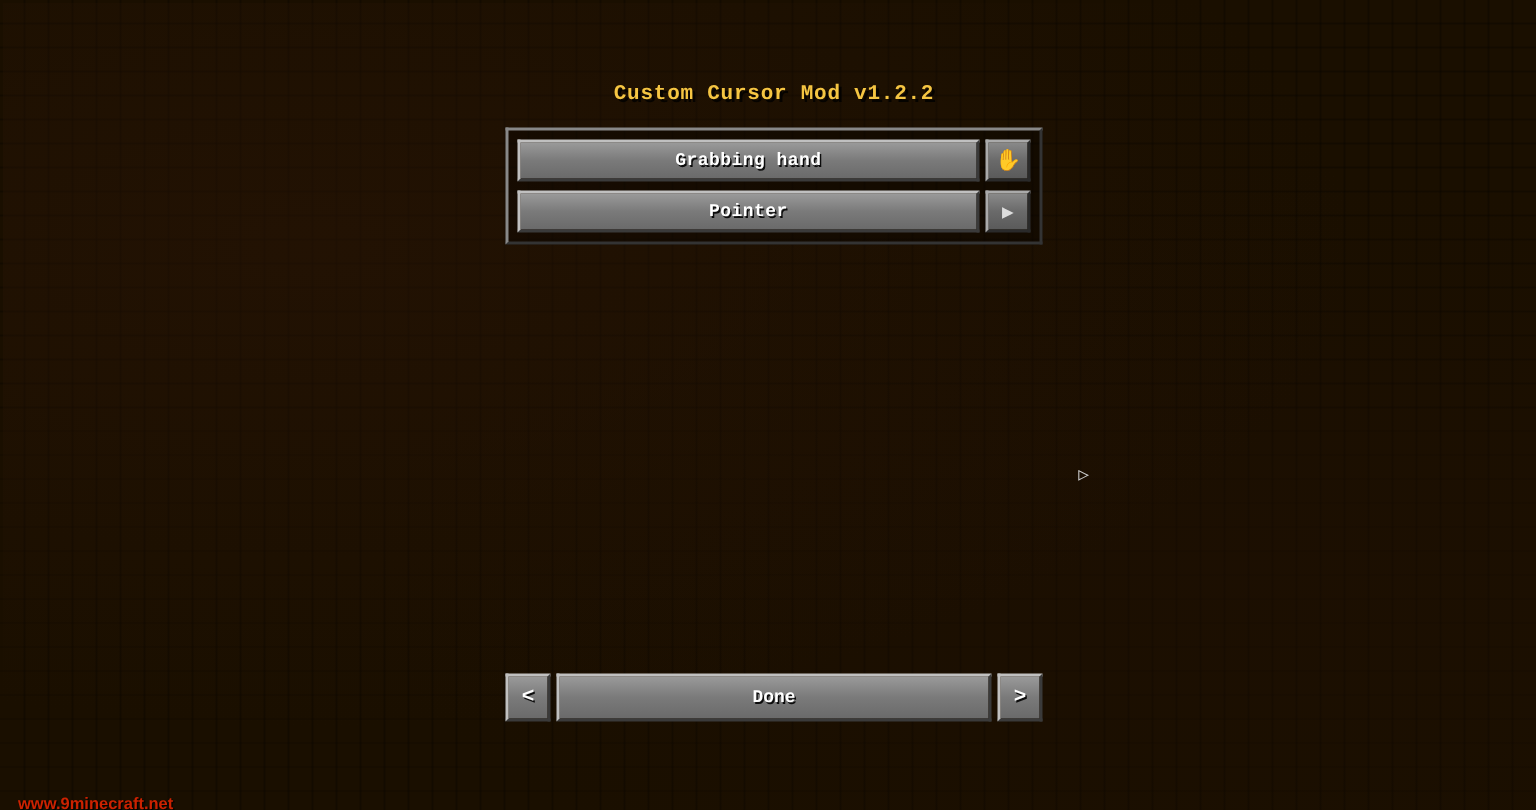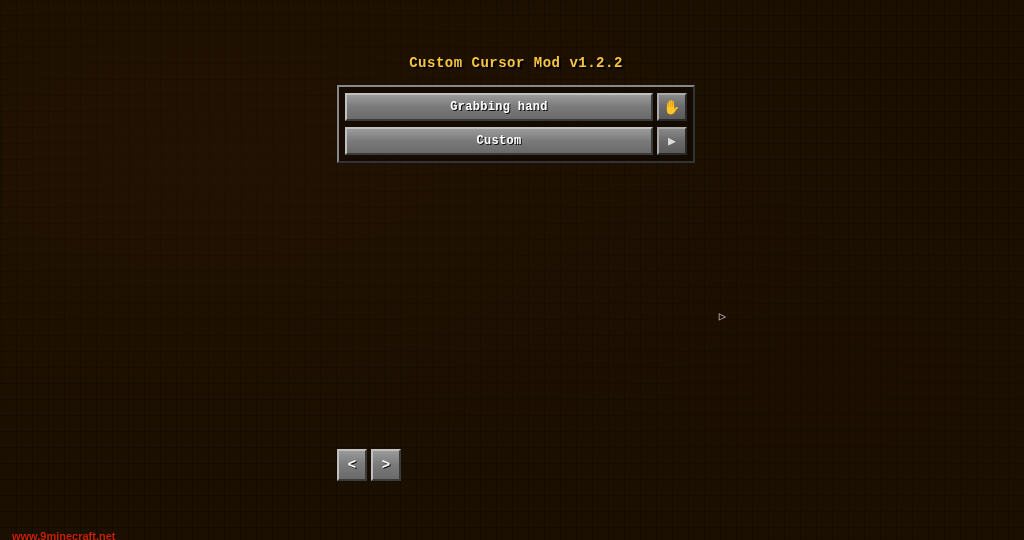--- a/index.html
+++ b/index.html
@@ -208,29 +208,30 @@
       <div class="cursor-list">
 
         <div class="cursor-row">
           <button class="cursor-button">Grabbing hand</button>
           <div class="cursor-icon-box">✋</div>
         </div>
 
 
 
         <div class="cursor-row">
-          <button class="cursor-button">Custom</button>
+          <button class="cursor-button">Pointer</button>
           <div class="cursor-icon-box" style="font-size:13px;">▶</div>
         </div>
 
       </div>
     </div>
   </div>
 
   <div class="bottom-nav">
     <button class="nav-arrow">&lt;</button>
+    <button class="done-button">Done</button>
     <button class="nav-arrow">&gt;</button>
   </div>
 
   <div class="cursor-indicator">▷</div>
 
   <div class="watermark">www.9minecraft.net</div>
 </div>
 
 </body></html>

